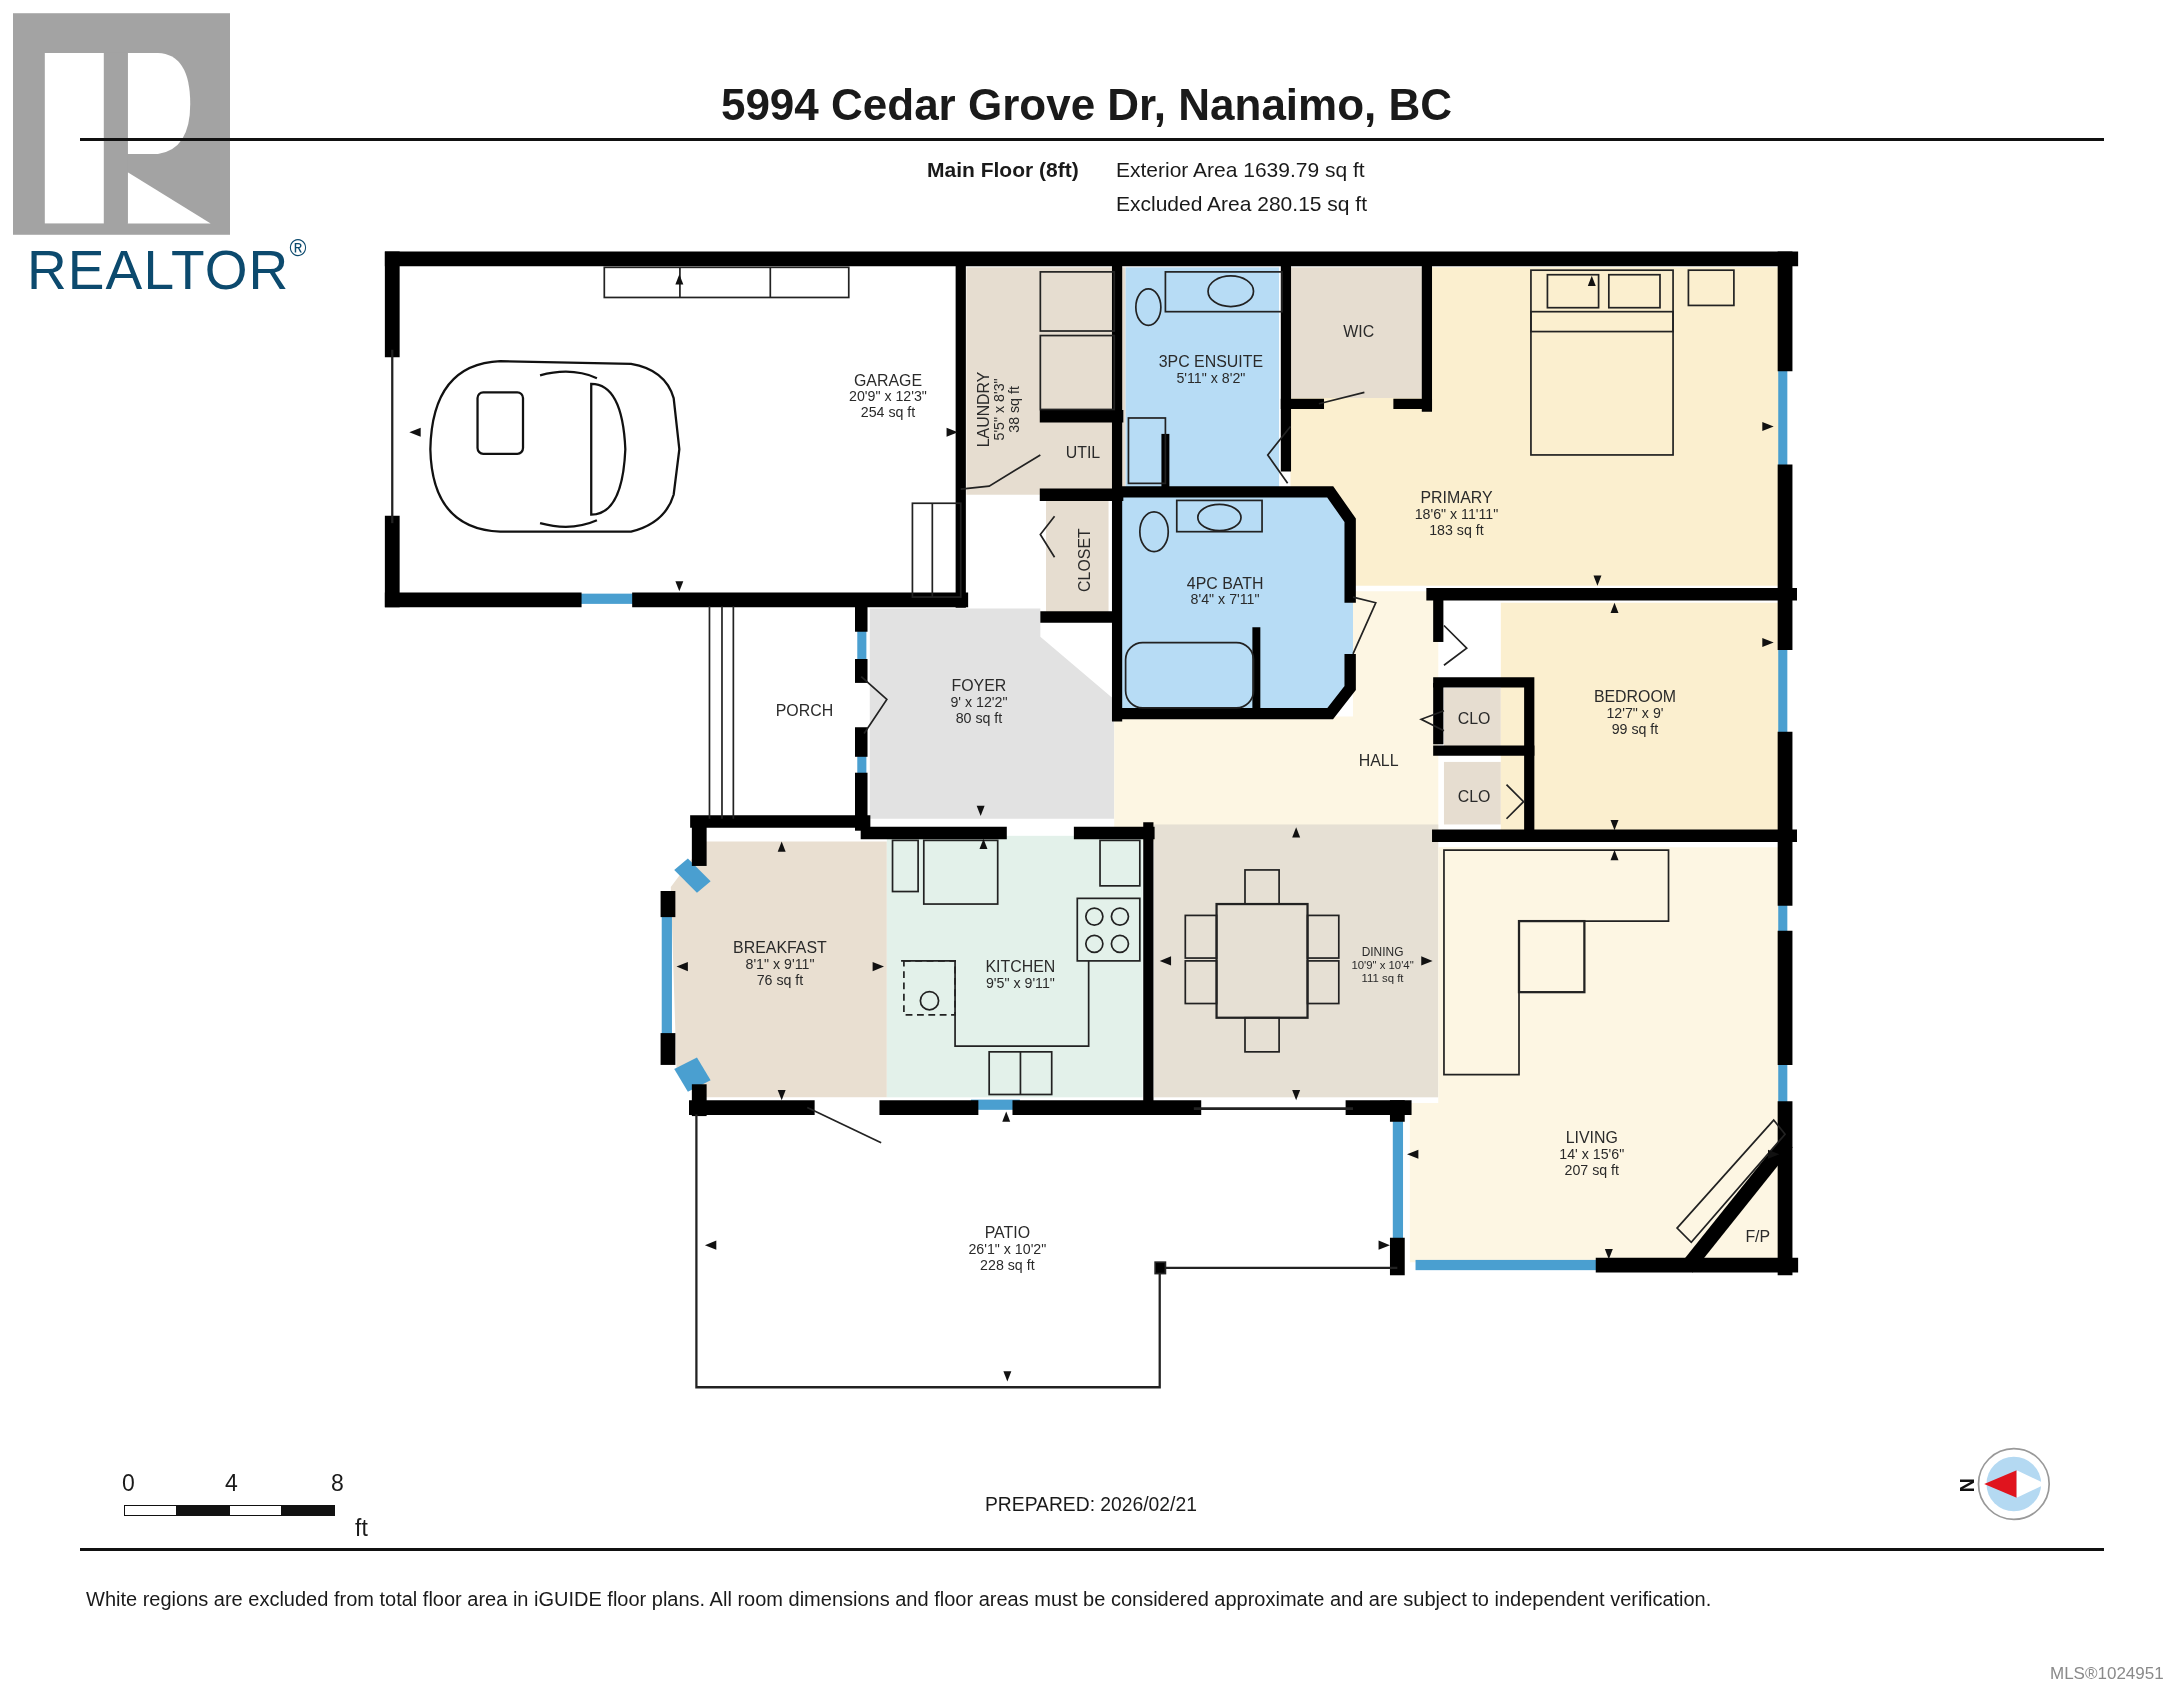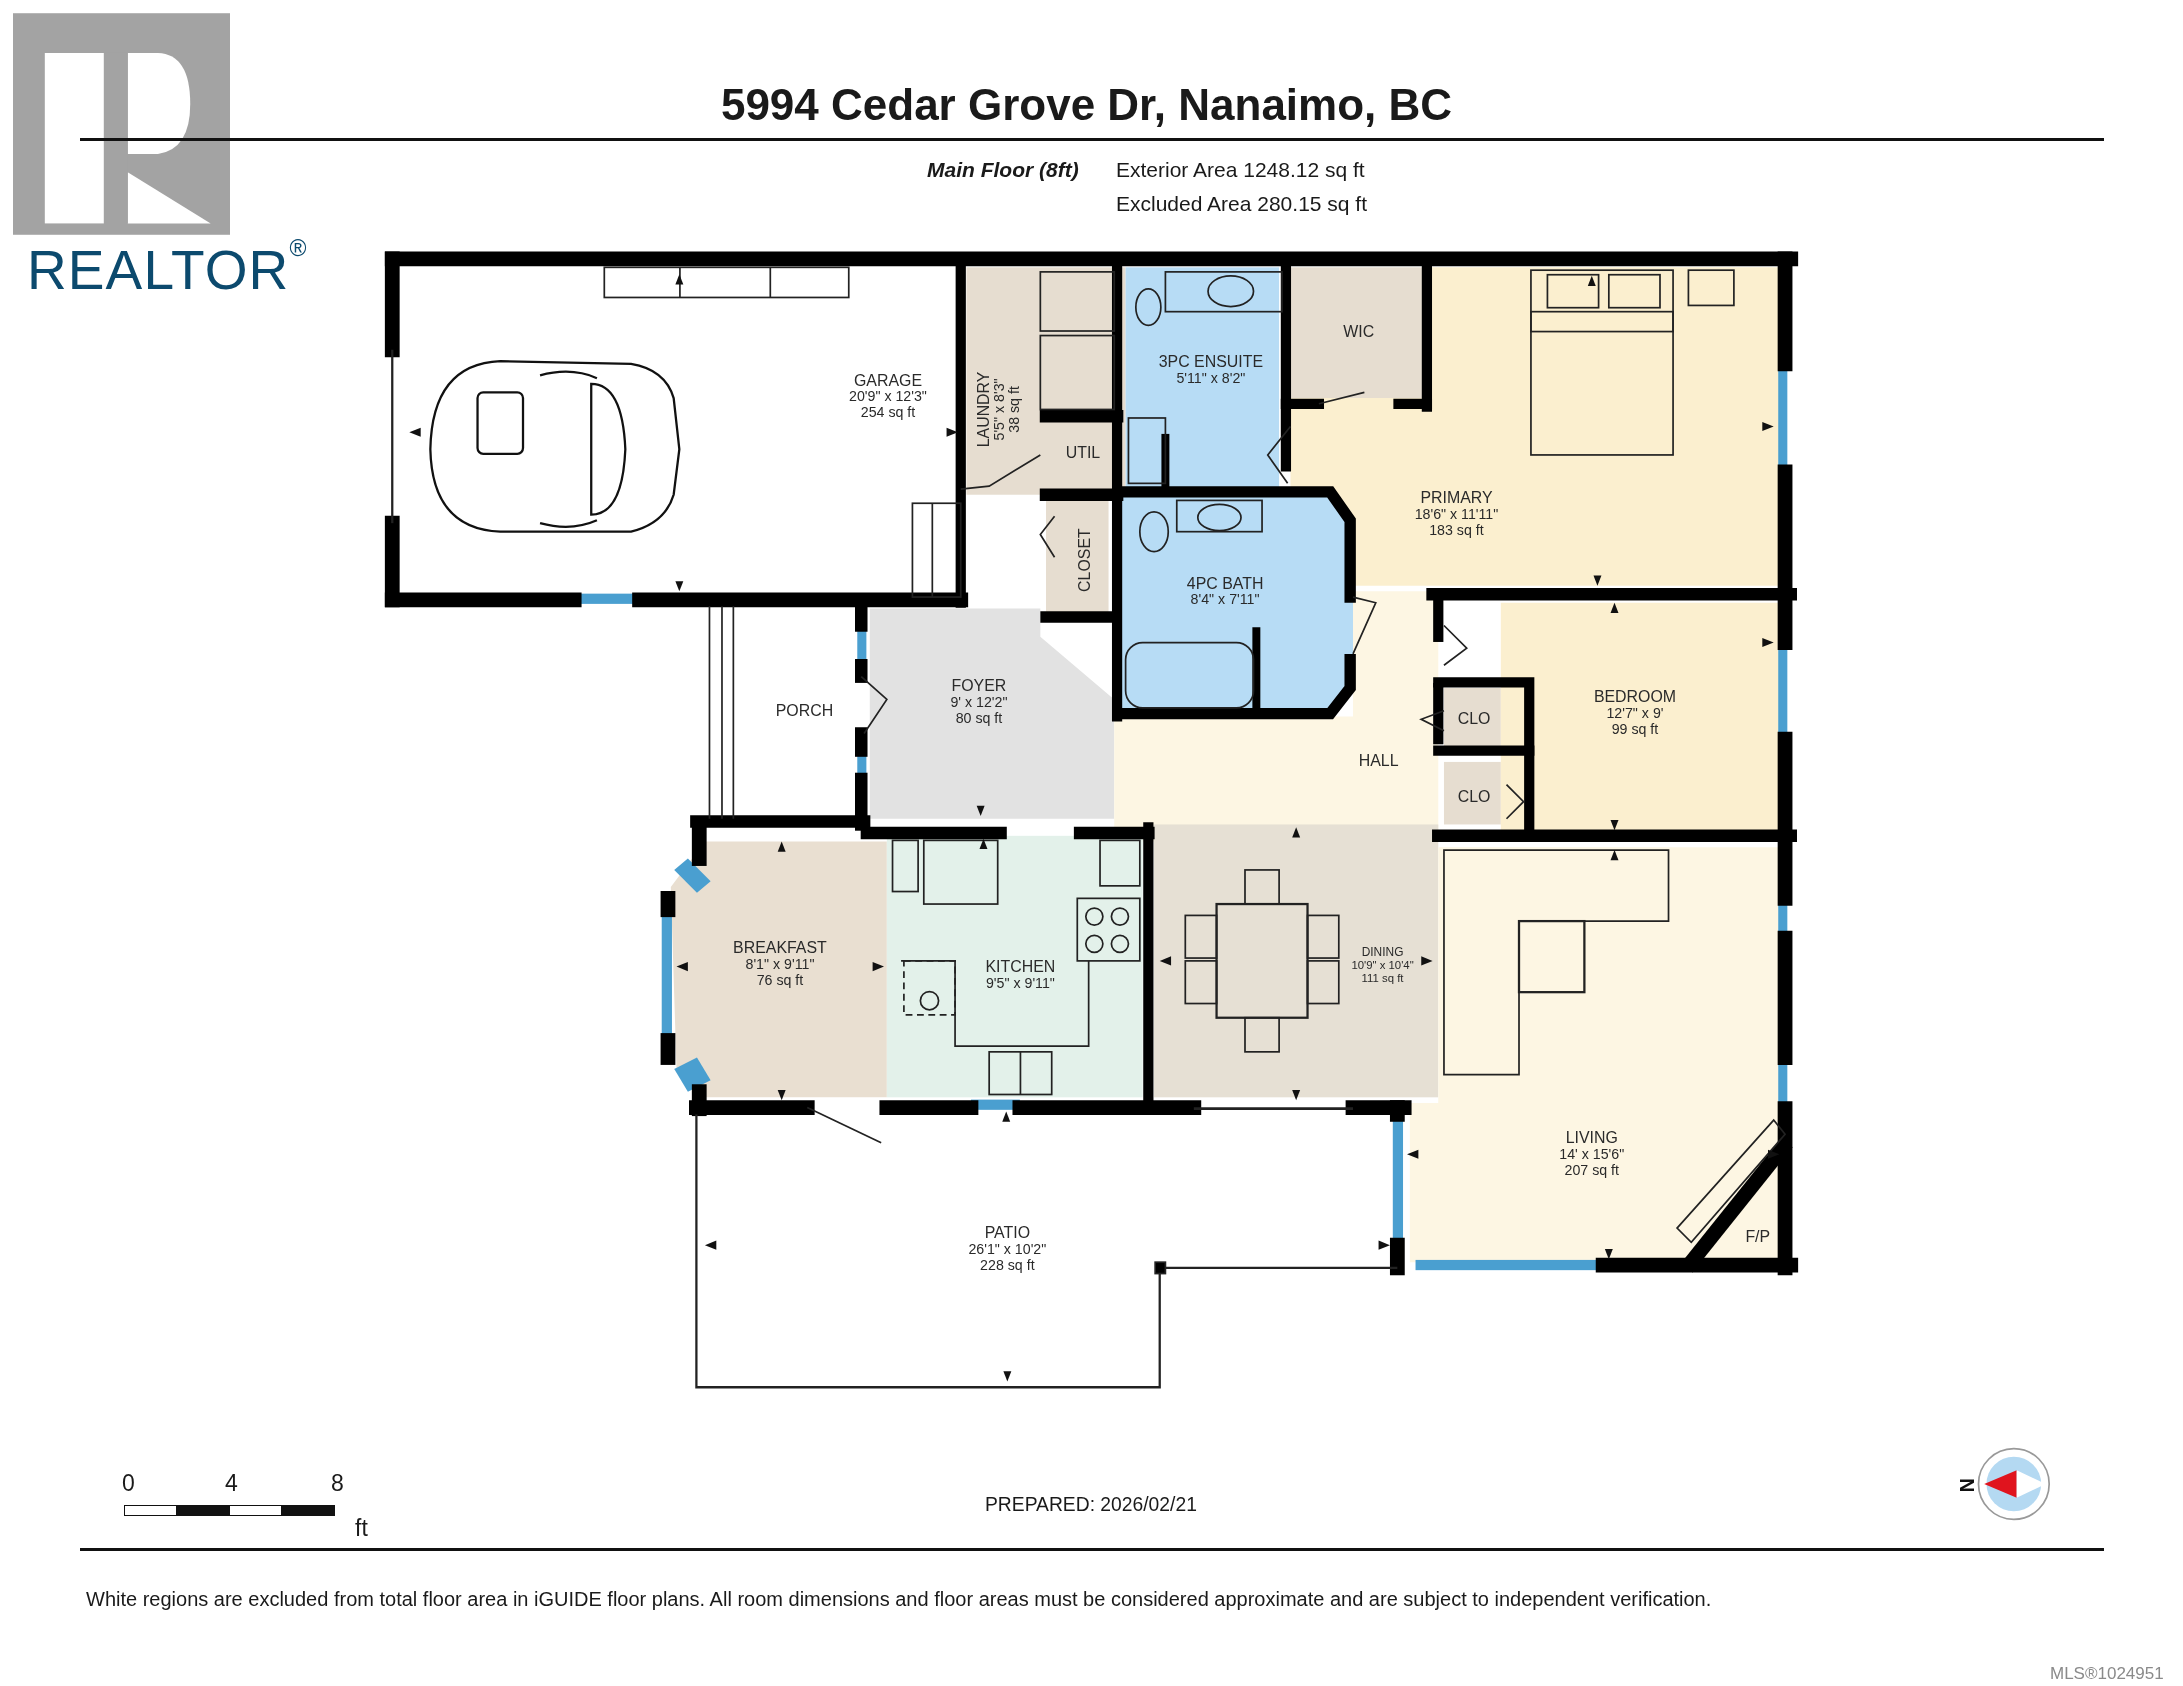--- a/index.html
+++ b/index.html
@@ -4,21 +4,21 @@
 <style>
   html, body { margin: 0; padding: 0; background: #ffffff; }
   body { width: 2183px; height: 1687px; position: relative; overflow: hidden;
          font-family: "Liberation Sans", sans-serif; color: #1a1a1a; }
   .abs { position: absolute; }
   #logo { left: 12.5px; top: 12.5px; width: 217px; height: 222px; }
   #realtor-word { left: 27px; top: 238px; font-size: 55px; color: #0c4a6e; letter-spacing: 1.1px; font-weight: 400; }
   #realtor-word sup { font-size: 23px; vertical-align: top; position: relative; top: -3.4px; }
   #title { left: 0; width: 2173px; top: 80px; text-align: center; font-size: 44px; font-weight: 700; }
   #title-rule { left: 80px; top: 138px; width: 2024px; height: 3.4px; background: #111; }
-  #floor-label { left: 927px; top: 158px; font-size: 21px; font-weight: 700; font-style: italic; }
+  #floor-label { left: 927px; top: 158px; font-size: 21px; font-weight: 700; }
   #ext-area { left: 1116px; top: 158px; font-size: 21px; }
   #exc-area { left: 1116px; top: 192px; font-size: 21px; }
   #plan { left: 0; top: 0; width: 2183px; height: 1687px; }
   .rl { font-family: "Liberation Sans", sans-serif; fill: #2a2a2a; text-anchor: middle; }
   #scale { left: 122px; top: 1470px; width: 239px; height: 57px; }
   #scale .num { position:absolute; top:0; font-size: 23px; }
   #scale .bar { position:absolute; top:35px; height:11.4px; width:53px; border:1.7px solid #111; box-sizing:border-box; }
   #scale .ft { position:absolute; left: 233px; top: 30px; font-size: 23px; margin-top: 15px; }
   #prepared { left: 985px; top: 1494px; font-size: 19.3px; }
   #compass { left: 1950px; top: 1444px; width: 114px; height: 80px; }
@@ -36,21 +36,21 @@
     <path d="M 202 70 L 255 70 Q 312 72 312 160 Q 312 240 255 248 L 202 248 Z" fill="#fff"></path>
     <path d="M 202 280 L 202 370 L 348 370 Z" fill="#fff"></path>
     <rect x="160" y="70" width="42" height="300" fill="#a3a3a3"></rect>
   </svg>
 </div>
 <div id="realtor-word" class="abs"><span>REALTOR</span><sup>®</sup></div>
 
 <div id="title" class="abs">5994 Cedar Grove Dr, Nanaimo, BC</div>
 <div id="title-rule" class="abs"></div>
 <div id="floor-label" class="abs">Main Floor (8ft)</div>
-<div id="ext-area" class="abs">Exterior Area 1248.12 sq ft</div>
+<div id="ext-area" class="abs">Exterior Area 1639.79 sq ft</div>
 <div id="exc-area" class="abs">Excluded Area 280.15 sq ft</div>
 
 <svg id="plan" class="abs" viewBox="0 0 3840 2967">
 
   <g>
     <rect x="700" y="470" width="980" height="580" fill="#ffffff"></rect>
     <rect x="1700" y="470" width="280" height="400" fill="#e6ddd0"></rect>
     <rect x="1840" y="740" width="120" height="130" fill="#e6ddd0"></rect>
     <rect x="1980" y="470" width="270" height="390" fill="#b7dcf5"></rect>
     <rect x="2270" y="470" width="240" height="240" fill="#e6ddd0"></rect>

